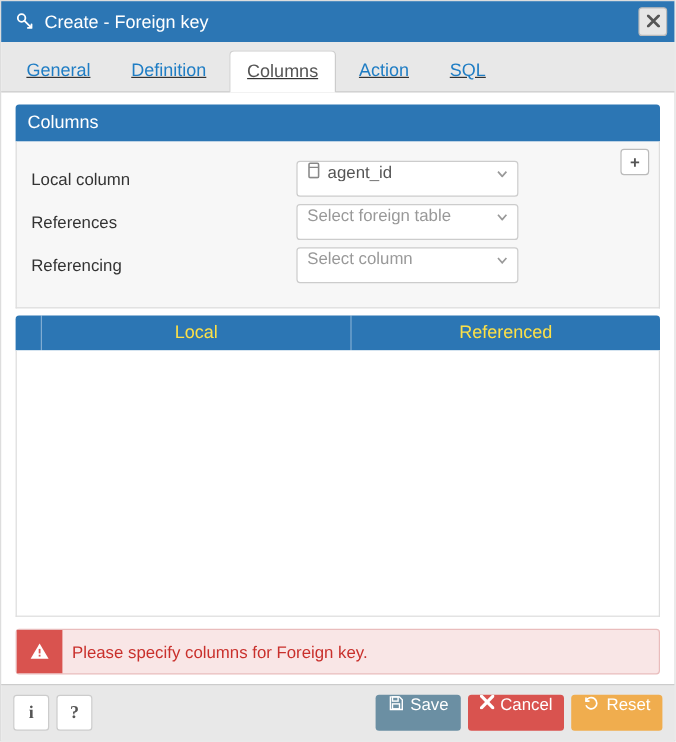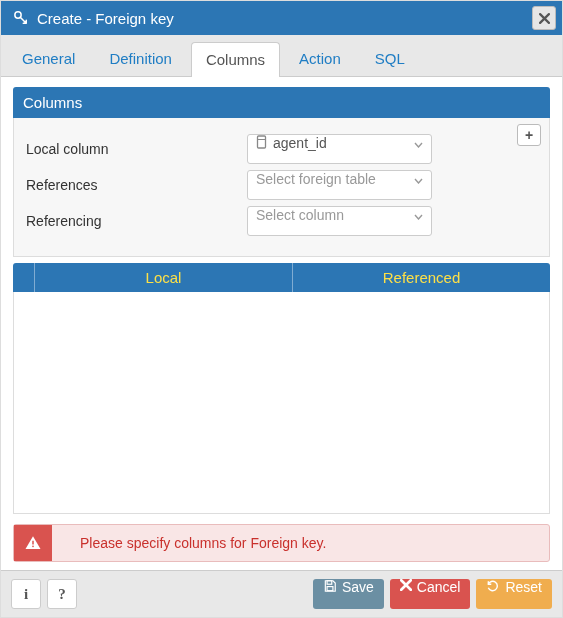--- a/index.html
+++ b/index.html
@@ -50,20 +50,21 @@
     font-weight: bold;
     font-size: 15px;
   }
   
   .tab-bar {
     background: #e8e8e8;
     border-bottom: 1px solid #ccc;
     padding: 6px 6px 0 6px;
     display: flex;
     gap: 0;
+    text-decoration: underline;
   }
   .tab {
     padding: 8px 14px 9px 14px;
     color: #1f7dc4;
     font-size: 15px;
     cursor: pointer;
     border: 1px solid transparent;
     border-bottom: none;
     border-radius: 4px 4px 0 0;
     margin-right: 4px;
@@ -175,21 +176,21 @@
     align-items: stretch;
     color: #c9302c;
   }
   .alert .alert-icon {
     width: 38px;
     background: #d9534f;
     display: flex; align-items:center; justify-content:center;
     color: #fff;
   }
   .alert .alert-text {
-    padding: 10px 28px;
+    padding: 10px 8px;
     font-size: 14px;
   }
   
   .dialog-footer {
     background: #e8e8e8;
     border-top: 1px solid #ccc;
     padding: 8px 10px;
     display: flex;
     align-items: center;
   }

